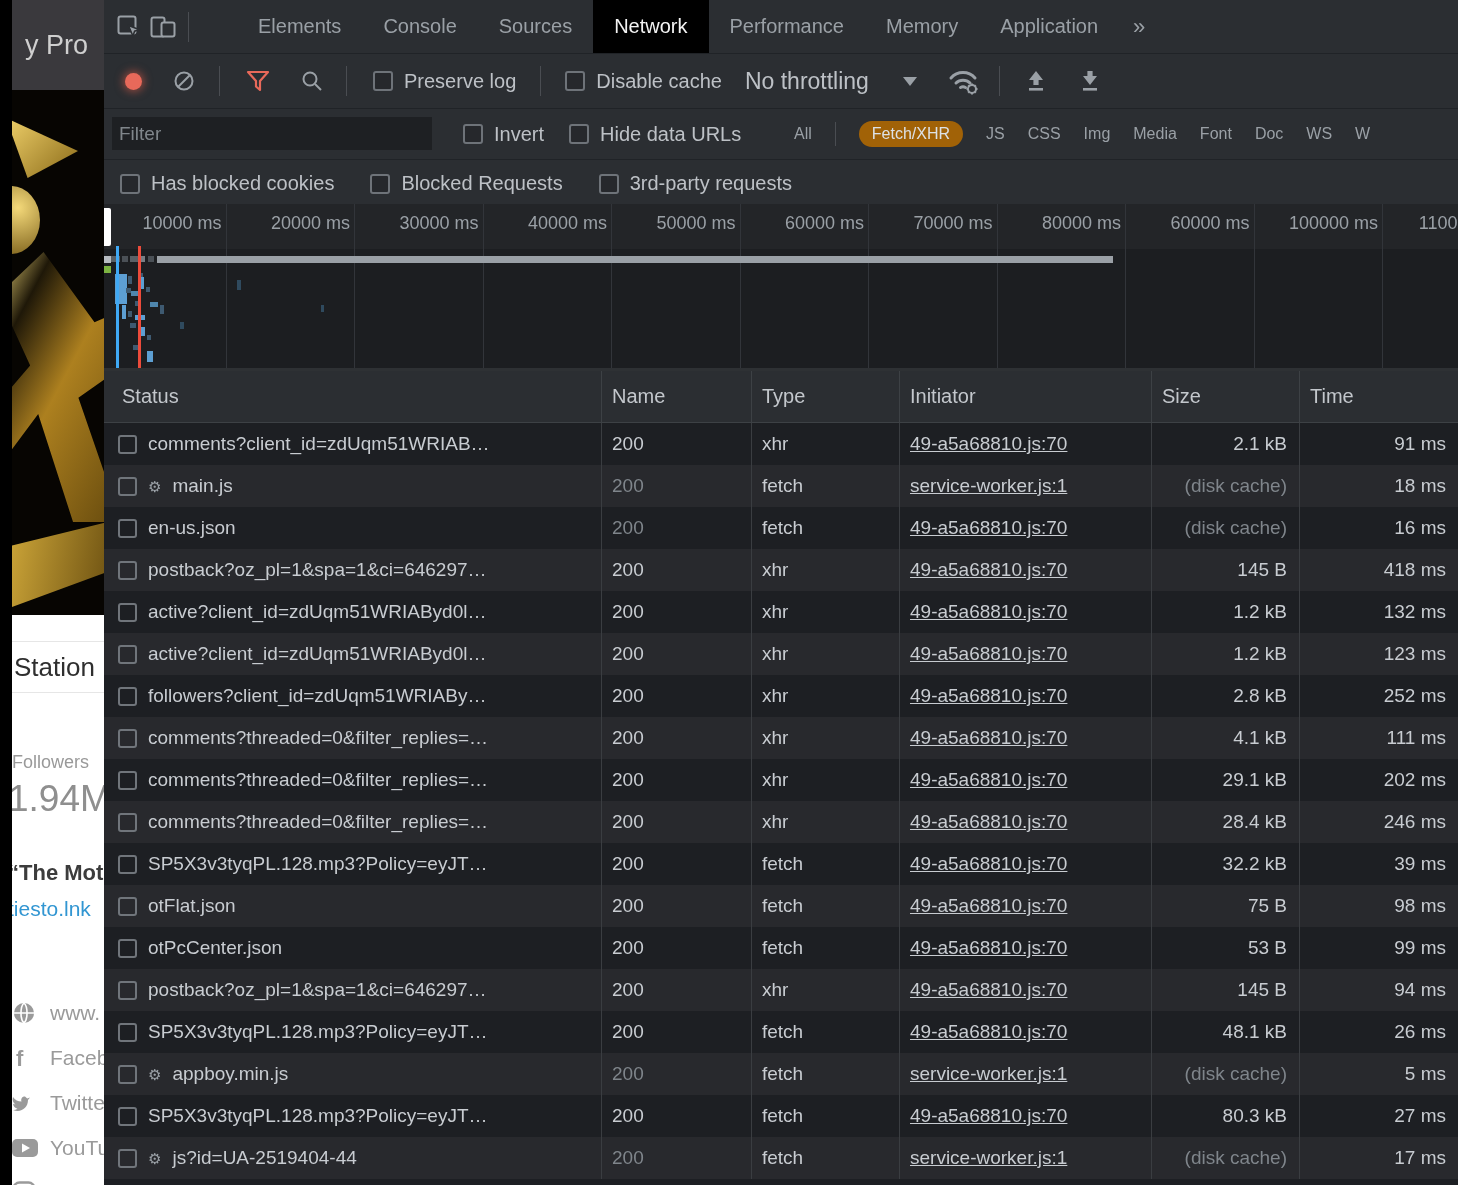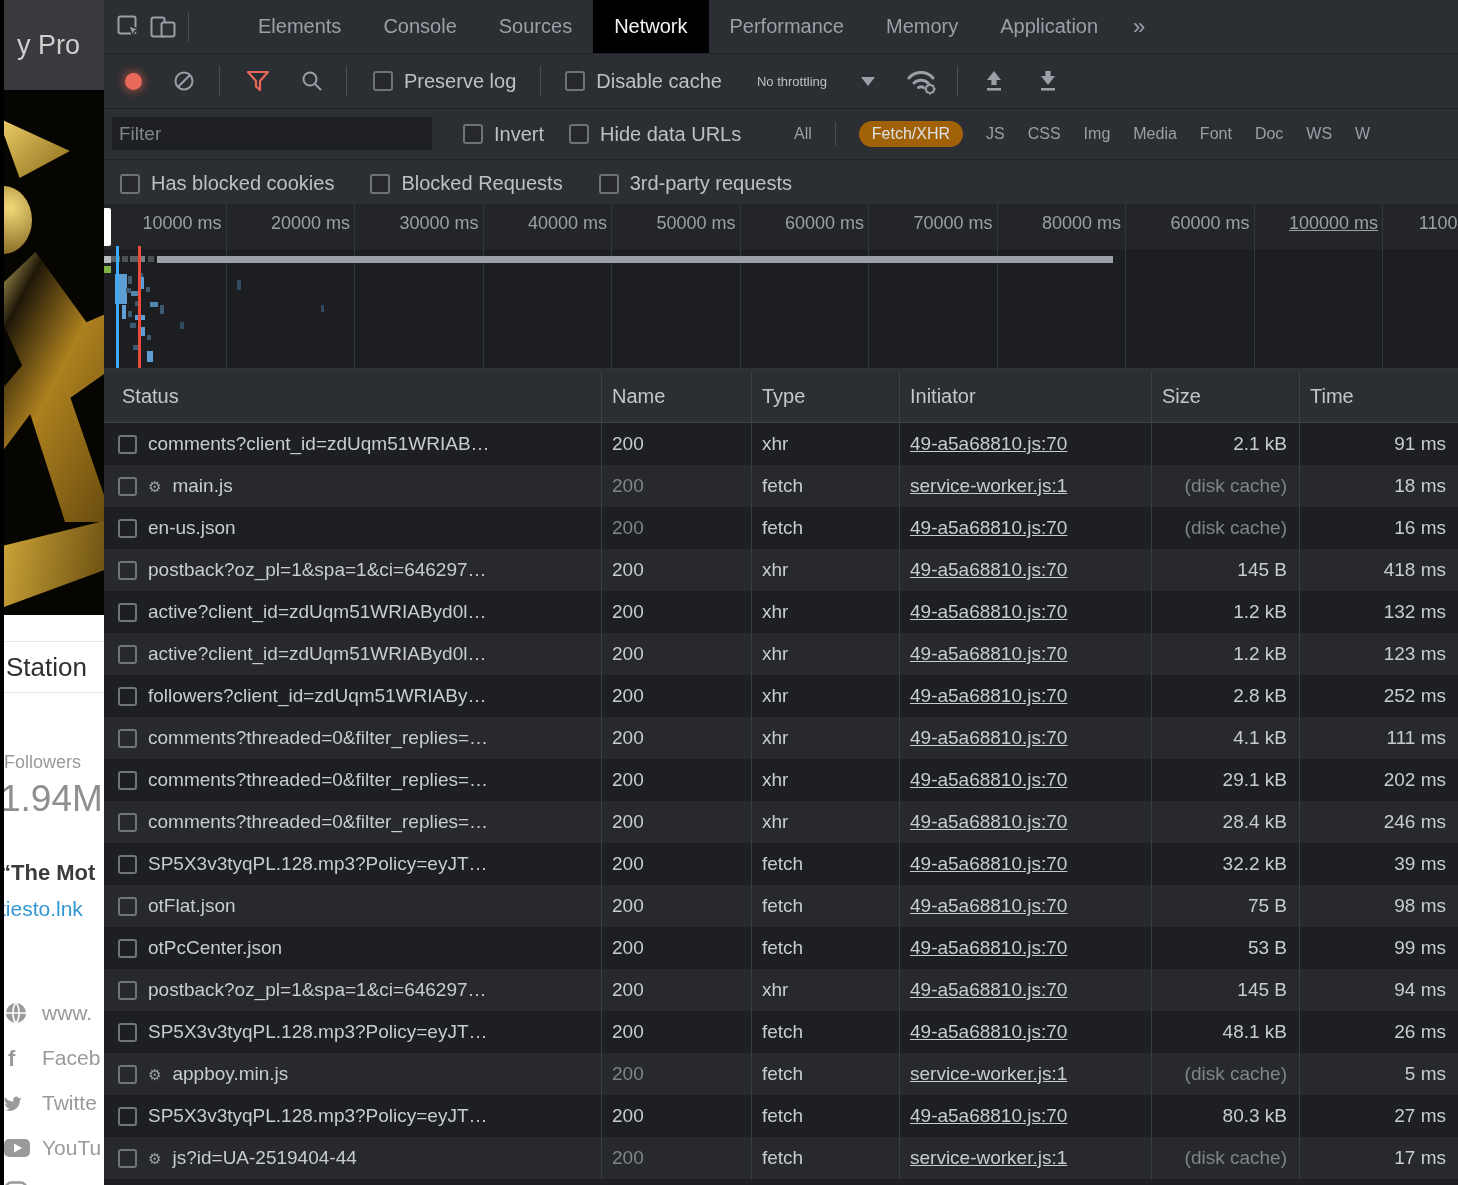--- a/index.html
+++ b/index.html
@@ -1,20 +1,20 @@
 <!DOCTYPE html>
 <html><head>
 <meta charset="utf-8">
 <style>
   html,body{margin:0;padding:0;background:#000;}
   .screen{position:relative;width:1458px;height:1185px;overflow:hidden;
     font-family:"Liberation Sans",sans-serif;-webkit-font-smoothing:antialiased;}
 
   
-  .page-strip{position:absolute;left:4px;top:0;width:120px;height:1185px;background:#fff;overflow:hidden;}
+  .page-strip{position:absolute;left:12px;top:0;width:120px;height:1185px;background:#fff;overflow:hidden;}
   .page-header{height:90px;background:#3a393d;color:#cfcfcf;font-size:27px;display:flex;align-items:center;padding-left:13px;}
   .artwork{position:relative;height:525px;background:#070502;overflow:hidden;}
   .shape{position:absolute;}
   .a1{left:-6px;top:28px;width:72px;height:60px;background:linear-gradient(135deg,#efd06a,#8a6a18);clip-path:polygon(0 0,100% 55%,30% 100%);}
   .a2{left:-30px;top:96px;width:58px;height:68px;border-radius:50%;background:radial-gradient(circle at 62% 32%,#f4d97a,#6e520f);}
   .a3{left:-14px;top:162px;width:134px;height:270px;background:linear-gradient(118deg,#f6dd7c 0%,#b8923022 20%,#ad801f 48%,#5f450c 100%);clip-path:polygon(34% 0,72% 26%,100% 20%,100% 40%,60% 54%,92% 100%,56% 100%,30% 60%,0 80%,0 56%,24% 42%,0 16%);}
   .a4{left:-8px;top:428px;width:120px;height:92px;background:linear-gradient(100deg,#d3ab3b,#5f450c);clip-path:polygon(0 32%,100% 0,100% 52%,0 100%);}
   .page-body{position:relative;height:570px;background:#fff;color:#333;}
   .station-row{position:absolute;top:26px;left:0;right:0;height:50px;border-top:1px solid #e6e6e6;border-bottom:1px solid #e6e6e6;display:flex;align-items:center;}
   .station-row span{font-size:26px;color:#2f2f2f;padding-left:2px;white-space:nowrap;}
@@ -37,21 +37,21 @@
   .tabs{display:flex;height:100%;align-items:flex-start;margin-left:42px;}
   .tab{height:100%;display:flex;align-items:center;padding:0 21px;font-size:20px;color:#9aa0a6;cursor:default;white-space:nowrap;}
   .tab.active{background:#000;color:#f3f3f3;}
   .tab.more{font-size:22px;padding:0 14px;}
 
   .toolbar{position:relative;height:54px;background:#2b2e32;display:flex;align-items:center;border-bottom:1px solid #202327;}
   .rec-dot{width:17px;height:17px;border-radius:50%;background:#e8695a;box-shadow:0 0 8px 2px rgba(232,95,74,.55);margin-left:21px;flex:none;}
   .tb-icon{flex:none;display:inline-flex;align-items:center;justify-content:center;}
   .cb{width:16px;height:16px;border:2px solid #6e7379;border-radius:3px;background:#26282c;flex:none;display:inline-block;}
   .tb-label{font-size:20px;color:#bdc1c6;margin-left:11px;white-space:nowrap;}
-  .throttle{font-size:13px;color:#bdc1c6;margin-left:35px;white-space:nowrap;}
+  .throttle{font-size:23px;color:#bdc1c6;margin-left:23px;white-space:nowrap;}
   .caret{width:0;height:0;border-left:7px solid transparent;border-right:7px solid transparent;border-top:9px solid #9aa0a6;margin-left:34px;flex:none;}
 
   .filterbar{position:relative;height:50px;background:#2b2e32;border-bottom:1px solid #202327;}
   .filter-input{position:absolute;left:8px;top:8px;width:306px;height:33px;background:#1e2023;border:none;outline:none;color:#aeb3b8;font-size:19px;padding:0 7px;font-family:"Liberation Sans",sans-serif;}
   .filter-input::placeholder{color:#80868b;}
   .filter-checks{position:absolute;left:359px;top:0;height:50px;display:flex;align-items:center;gap:25px;justify-content:center;}
   .check-pair{display:flex;align-items:center;}
   .chips{position:absolute;left:690px;top:0;right:0;height:50px;display:flex;align-items:center;gap:23px;overflow:hidden;}
   .chip{font-size:16px;color:#9aa0a6;white-space:nowrap;flex:none;}
   .chip.sel{background:#a16207;color:#dde1e5;border-radius:15px;padding:4px 13px;}
@@ -302,21 +302,21 @@
         <div class="gl" style="left: 1278px;"></div>
         <div class="tick" style="left: -12.5px;">10000 ms</div>
         <div class="tick" style="left: 116px;">20000 ms</div>
         <div class="tick" style="left: 244.5px;">30000 ms</div>
         <div class="tick" style="left: 373px;">40000 ms</div>
         <div class="tick" style="left: 501.5px;">50000 ms</div>
         <div class="tick" style="left: 630px;">60000 ms</div>
         <div class="tick" style="left: 758.5px;">70000 ms</div>
         <div class="tick" style="left: 887px;">80000 ms</div>
         <div class="tick" style="left: 1015.5px;">60000 ms</div>
-        <div class="tick" style="left: 1144px; text-decoration: underline;">100000 ms</div>
+        <div class="tick" style="left: 1144px;">100000 ms</div>
         <div class="tick" style="left: 1272.5px;">110000 ms</div>
         <div class="ov-bar" style="left: 6px; top: 52px; width: 10px; height: 6px; background: rgb(90, 96, 102);"></div>
         <div class="ov-bar" style="left: 18px; top: 52px; width: 6px; height: 6px; background: rgb(74, 80, 86);"></div>
         <div class="ov-bar" style="left: 26px; top: 52px; width: 8px; height: 6px; background: rgb(90, 96, 102);"></div>
         <div class="ov-bar" style="left: 36px; top: 52px; width: 5px; height: 6px; background: rgb(120, 126, 132);"></div>
         <div class="ov-bar" style="left: 44px; top: 52px; width: 6px; height: 6px; background: rgb(74, 80, 86);"></div>
         <div class="ov-bar" style="left: 53px; top: 52px; width: 956px; height: 7px; background: rgb(154, 160, 166);"></div>
         <div class="ov-bar" style="left: 0px; top: 52px; width: 7px; height: 7px; background: rgb(183, 188, 193);"></div>
         <div class="ov-bar" style="left: 0px; top: 62px; width: 7px; height: 7px; background: rgb(124, 179, 66);"></div>
         <div class="ov-bar" style="left: 11px; top: 70px; width: 12px; height: 30px; background: rgb(93, 159, 211);"></div>

